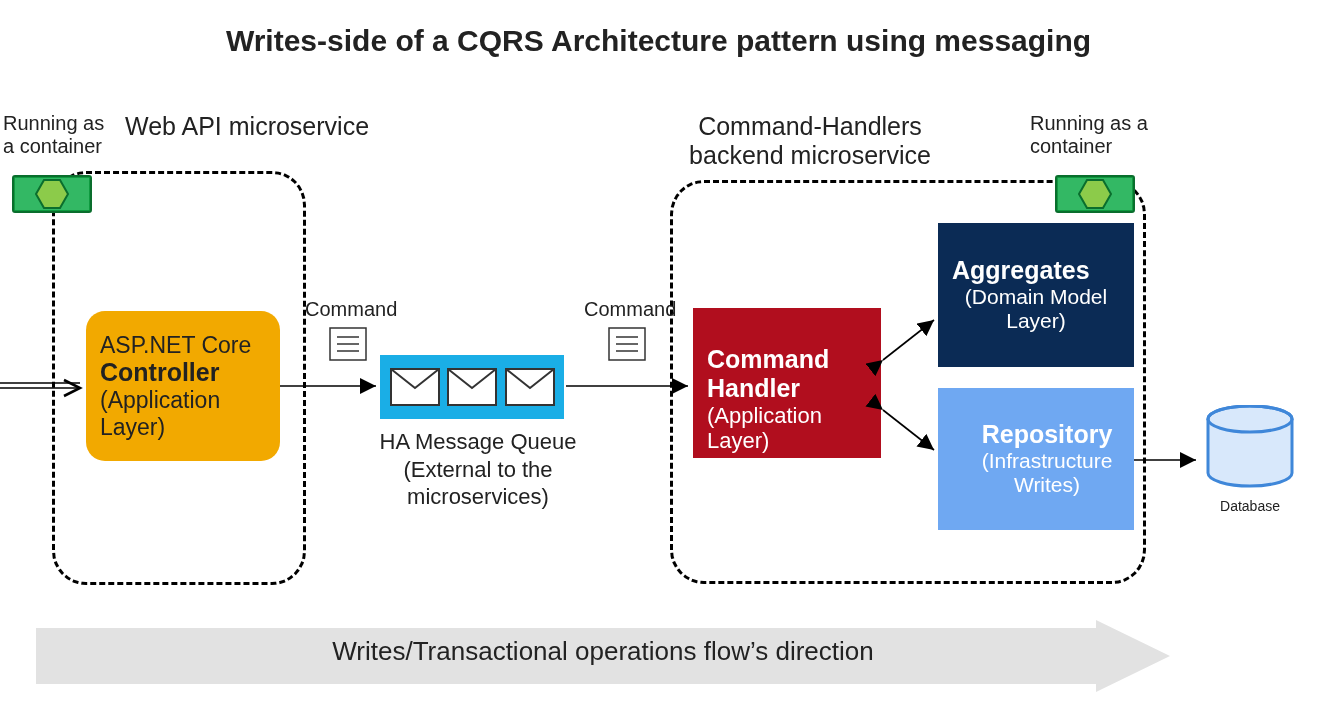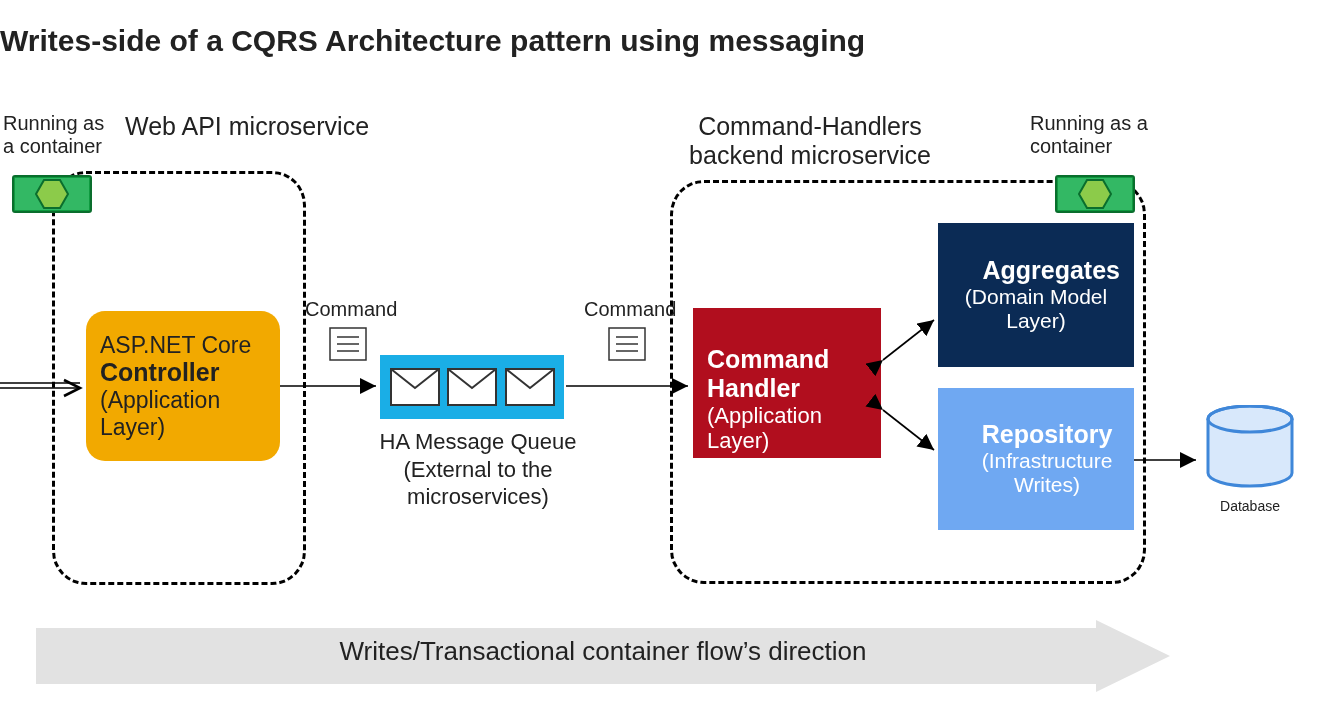--- a/index.html
+++ b/index.html
@@ -14,20 +14,21 @@
   .canvas {
     position: relative;
     width: 1325px;
     height: 714px;
   }
   .title {
     position: absolute;
     top: 24px;
     left: 0;
     right: 8px;
+    text-align: center;
     font-size: 30px;
     font-weight: 700;
     color: #222;
   }
   
   .dashed-box {
     position: absolute;
     border: 3px dashed #000;
     border-radius: 34px;
     box-sizing: border-box;
@@ -95,21 +96,21 @@
   .command-handler {
     left: 693px; top: 308px; width: 188px; height: 150px;
     background: #B10E1E;
     font-size: 22px;
   }
   .command-handler .bold { font-size: 25px; margin-top: 33px; }
   .aggregates {
     left: 938px; top: 223px; width: 196px; height: 144px;
     background: #0B2B55;
     font-size: 21px;
-    align-items: flex-end;
+    align-items: flex-start;
     text-align: center;
   }
   .aggregates .bold { font-size: 25px; }
   .repository {
     left: 938px; top: 388px; width: 196px; height: 142px;
     background: #6FA8F2;
     font-size: 21px;
     align-items: center;
     text-align: center;
     padding-left: 36px;
@@ -307,16 +308,16 @@
 
     <line x1="883" y1="410" x2="934" y2="450" stroke="#000" stroke-width="1.6" marker-end="url(#arrow)" marker-start="url(#arrow)"></line>
 
     <line x1="1134" y1="460" x2="1196" y2="460" stroke="#000" stroke-width="1.6" marker-end="url(#arrow)"></line>
   </svg>
 
   <div class="flow-bar">
     <svg width="1134" height="72" viewBox="0 0 1134 72">
       <polygon points="0,8 1060,8 1060,0 1134,36 1060,72 1060,64 0,64" fill="#E2E2E2"></polygon>
     </svg>
-    <div class="flow-label">Writes/Transactional container flow’s direction</div>
+    <div class="flow-label">Writes/Transactional operations flow’s direction</div>
   </div>
 
 </div>
 
 </body></html>

